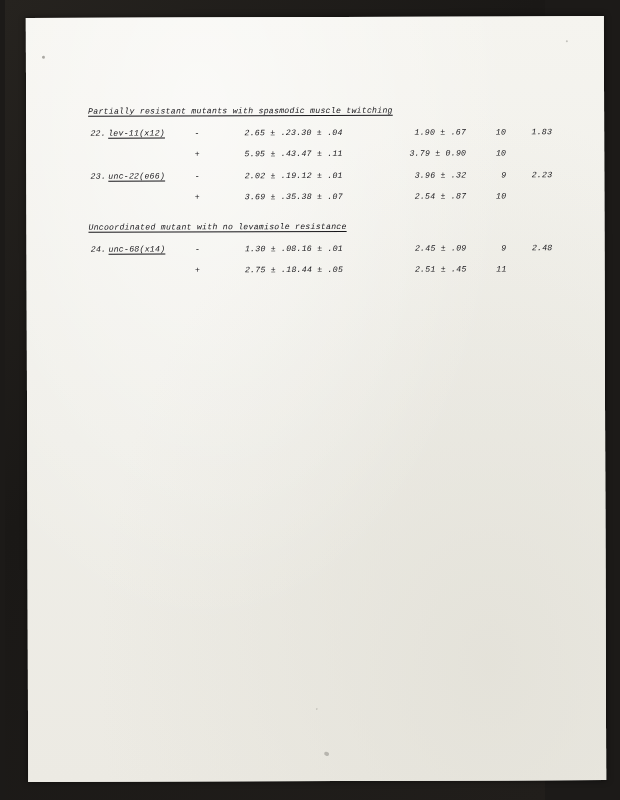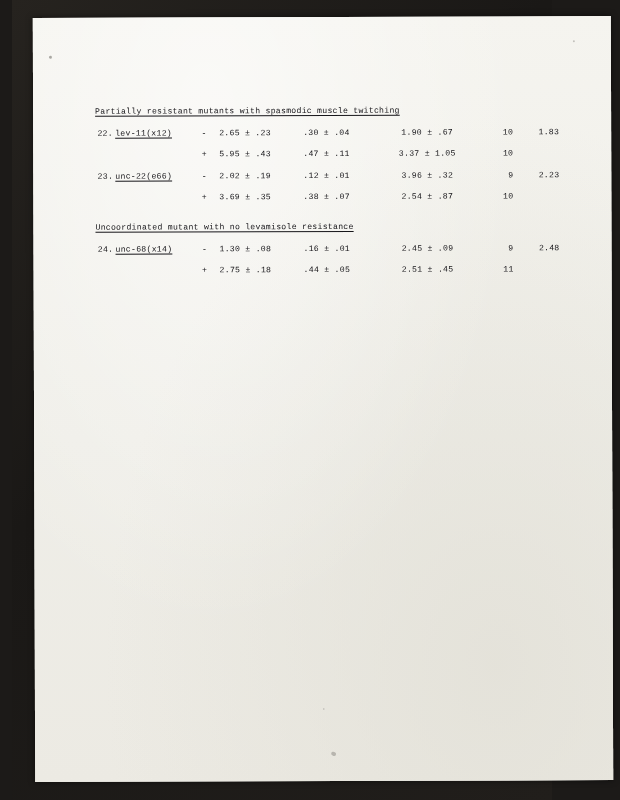--- a/index.html
+++ b/index.html
@@ -8,24 +8,25 @@
   }
   body {
     width: 620px;
     height: 800px;
     background: #1c1a18;
     font-family: "Liberation Mono", monospace;
     overflow: hidden;
   }
   #scan-frame {
     position: absolute;
-    left: 12px; top: 0;
+    left: 5px; top: 0;
     width: 540px;
     height: 800px;
     background: linear-gradient(135deg, #26231f 0%, #1a1816 40%, #211e1b 100%);
+    font-style: italic;
   }
   #page-sheet {
     position: absolute;
     left: 22px;
     top: 17px;
     width: 578px;
     height: 764px;
     background: #f2f1ec;
     box-shadow: 0 0 6px rgba(0,0,0,0.55);
     transform: rotate(-0.18deg);
@@ -79,23 +80,23 @@
     padding: 0 0 13px 0;
     vertical-align: top;
     font-size: 8.2px;
     white-space: nowrap;
     letter-spacing: 0.25px;
   }
   td.c-num   { width: 20px; text-align: center; }
   td.c-gene  { width: 74px; text-align: left; }
   td.c-gene span.gname { text-decoration: underline; text-underline-offset: 2px; }
   td.c-sign  { width: 30px; text-align: center; }
-  td.c-v1    { width: 84px; text-align: left; padding-left: 6px; }
+  td.c-v1    { width: 84px; text-align: right; padding-left: 6px; }
   td.c-v2    { width: 78px; text-align: left; padding-left: 6px; }
-  td.c-v3    { width: 92px; text-align: center; padding-left: 6px; }
+  td.c-v3    { width: 92px; text-align: right; padding-left: 6px; }
   td.c-n     { width: 40px; text-align: right; }
   td.c-last  { width: 46px; text-align: right; }
 
   #footer-mark {
     position: absolute;
     left: 0;
     top: 688px;
     width: 578px;
     text-align: center;
     font-size: 7px;
@@ -128,21 +129,21 @@
             <td class="c-v3">1.90 ± .67</td>
             <td class="c-n">10</td>
             <td class="c-last">1.83</td>
           </tr>
           <tr>
             <td class="c-num"></td>
             <td class="c-gene"><span class="gname"></span></td>
             <td class="c-sign">+</td>
             <td class="c-v1">5.95 ± .43</td>
             <td class="c-v2">.47 ± .11</td>
-            <td class="c-v3">3.37 ± 1.05</td>
+            <td class="c-v3">3.79 ± 0.90</td>
             <td class="c-n">10</td>
             <td class="c-last"></td>
           </tr>
           <tr>
             <td class="c-num">23.</td>
             <td class="c-gene"><span class="gname">unc-22(e66)</span></td>
             <td class="c-sign">-</td>
             <td class="c-v1">2.02 ± .19</td>
             <td class="c-v2">.12 ± .01</td>
             <td class="c-v3">3.96 ± .32</td>

